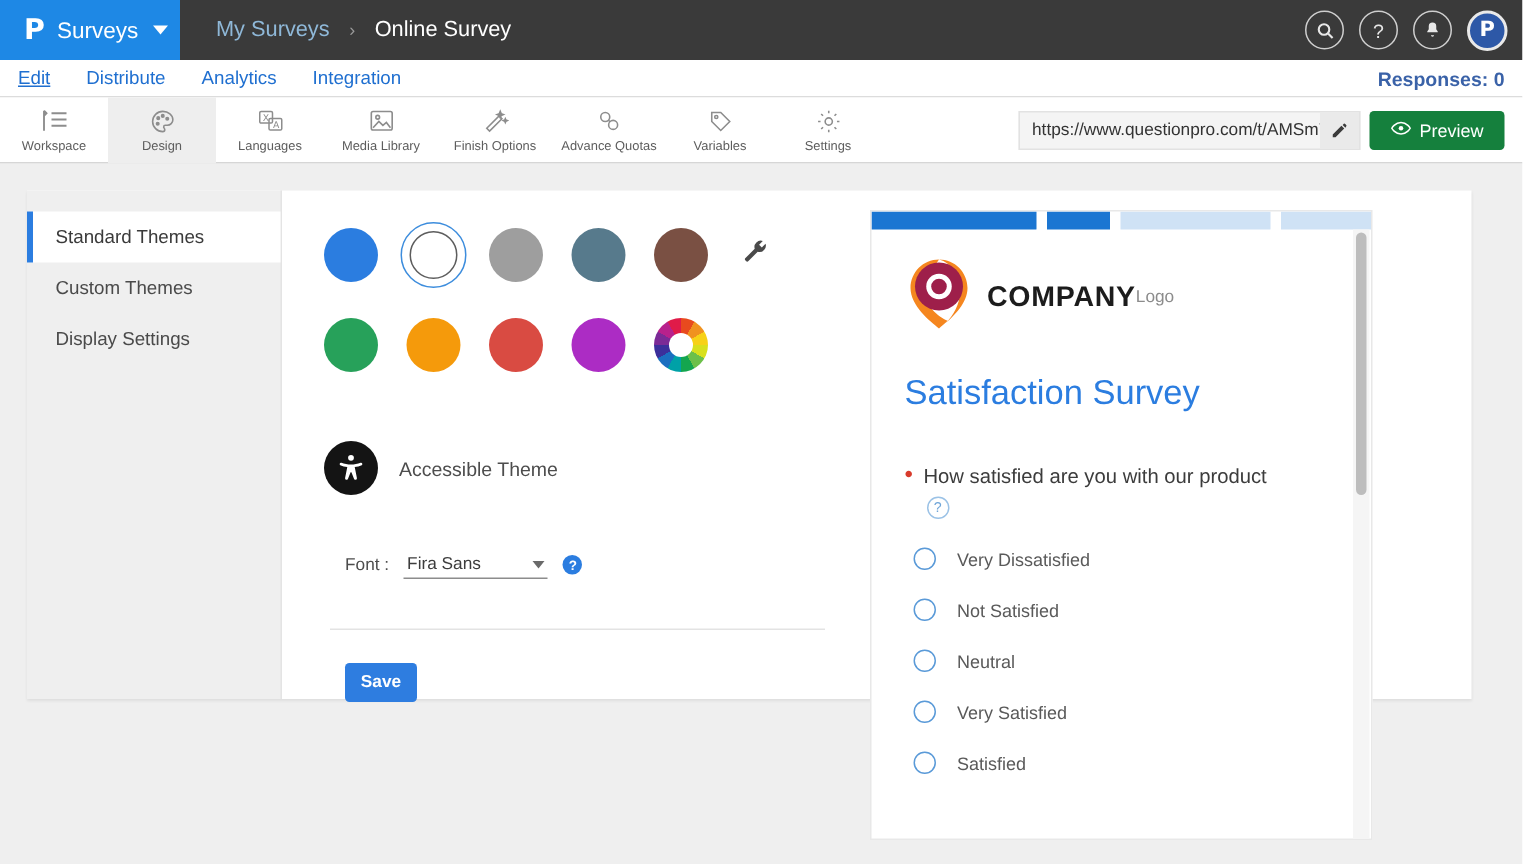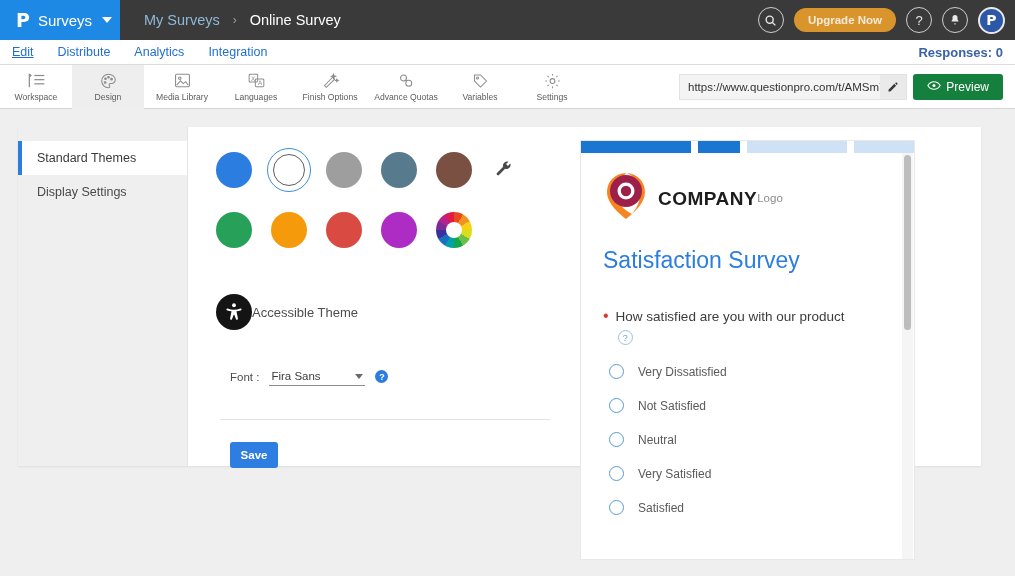--- a/index.html
+++ b/index.html
@@ -200,21 +200,21 @@
       #00a1a7 180deg 210deg, #1b6fc0 210deg 240deg, #3b2f9b 240deg 270deg,
       #7b2a96 270deg 300deg, #b8218c 300deg 330deg, #e01b49 330deg 360deg);
     position: relative;
   }
   .color-wheel::after {
     content: ""; position: absolute; inset: 10px;
     background: #fff; border-radius: 50%;
   }
 
   .access-row {
-    display: flex; align-items: center; 
+    display: flex; align-items: center; gap: 14px;
     margin: 46px 0 0 0;
   }
   .access-ico {
     width: 36px; height: 36px; border-radius: 50%;
     background: #141414;
     display: flex; align-items: center; justify-content: center;
   }
   .access-lbl { font-size: 13px; color: #4d4d4d; }
 
   .font-row {
@@ -335,21 +335,20 @@
     <span class="bc-sep">›</span>
     <span class="bc-current">Online Survey</span>
   </div>
   <div class="top-right">
     <div class="circ-btn">
       <svg width="13" height="13" viewBox="0 0 24 24" fill="none" stroke="#e8e8e8" stroke-width="2.6">
         <circle cx="10.5" cy="10.5" r="6.5"></circle>
           <line x1="15.5" y1="15.5" x2="21" y2="21"></line>
       </svg>
     </div>
-    <div class="upgrade-btn">Upgrade Now</div>
     <div class="circ-btn">?</div>
     <div class="circ-btn">
       <svg width="12" height="12" viewBox="0 0 24 24" fill="#e8e8e8">
         <path d="M12 2a5 5 0 0 0-5 5v4l-2 3v1h14v-1l-2-3V7a5 5 0 0 0-5-5zm0 19a2.3 2.3 0 0 0 2.2-2h-4.4A2.3 2.3 0 0 0 12 21z"></path>
       </svg>
     </div>
     <div class="avatar-btn">P</div>
   </div>
 </div>
 
@@ -381,45 +380,45 @@
         <path d="M12 3a9 9 0 1 0 0 18c1.2 0 1.8-.8 1.8-1.6 0-1.3-1-1.6-1-2.6 0-.8.7-1.4 1.5-1.4H16a5 5 0 0 0 5-5c0-4.1-4-7.4-9-7.4z"></path>
         <circle cx="8" cy="9" r="1.1" fill="#8d8d8d"></circle>
           <circle cx="12" cy="7" r="1.1" fill="#8d8d8d"></circle>
         <circle cx="16" cy="9.5" r="1.1" fill="#8d8d8d"></circle>
           <circle cx="7.5" cy="14" r="1.1" fill="#8d8d8d"></circle>
       </svg>
     </span>
     <span class="tool-lbl">Design</span>
   </div>
 
-  <div class="tool wide">
-    <span class="tool-ico">
-      <svg width="19" height="17" viewBox="0 0 24 22" fill="none" stroke="#8d8d8d" stroke-width="1.4">
-        <rect x="3" y="3" width="18" height="16" rx="1.5"></rect>
-        <circle cx="8.5" cy="8" r="1.6"></circle>
-          <path d="M4.5 17l5-5.5 3.5 3.5 3-2.5 3.5 4.5"></path>
-      </svg>
-    </span>
-    <span class="tool-lbl">Media Library</span>
-  </div>
-
   <div class="tool">
     <span class="tool-ico">
       <svg width="19" height="17" viewBox="0 0 24 22" fill="none" stroke="#8d8d8d" stroke-width="1.3">
         <rect x="2.5" y="3" width="11" height="10" rx="1.2"></rect>
         <rect x="10.5" y="9" width="11" height="10" rx="1.2"></rect>
         <text x="5" y="11" font-size="8" fill="#8d8d8d" stroke="none" font-family="DejaVu Sans">X</text>
         <text x="14" y="17" font-size="8" fill="#8d8d8d" stroke="none" font-family="DejaVu Sans">A</text>
       </svg>
     </span>
     <span class="tool-lbl">Languages</span>
   </div>
 
   <div class="tool wide">
     <span class="tool-ico">
+      <svg width="19" height="17" viewBox="0 0 24 22" fill="none" stroke="#8d8d8d" stroke-width="1.4">
+        <rect x="3" y="3" width="18" height="16" rx="1.5"></rect>
+        <circle cx="8.5" cy="8" r="1.6"></circle>
+          <path d="M4.5 17l5-5.5 3.5 3.5 3-2.5 3.5 4.5"></path>
+      </svg>
+    </span>
+    <span class="tool-lbl">Media Library</span>
+  </div>
+
+  <div class="tool wide">
+    <span class="tool-ico">
       <svg width="19" height="18" viewBox="0 0 24 24" fill="none" stroke="#8d8d8d" stroke-width="1.4">
         <path d="M4 20l11-11 2.5 2.5L6.5 22.5z" transform="translate(0,-2)"></path>
         <path d="M16 3l.8 2 2 .8-2 .8L16 8.6l-.8-2-2-.8 2-.8z" fill="#8d8d8d"></path>
         <path d="M20.5 9.5l.5 1.2 1.2.5-1.2.5-.5 1.2-.5-1.2-1.2-.5 1.2-.5z" fill="#8d8d8d"></path>
       </svg>
     </span>
     <span class="tool-lbl">Finish Options</span>
   </div>
 
   <div class="tool wide">
@@ -472,20 +471,23 @@
     <span>Preview</span>
   </div>
 </div>
 
 <div class="content">
   <div class="card">
 
     <div class="side">
       <div class="side-item active">
         <span>Standard Themes</span>
+      </div>
+      <div class="side-item">
+        <span>Custom Themes</span>
       </div>
       <div class="side-item">
         <span>Display Settings</span>
       </div>
     </div>
 
     <div class="pane">
       <div class="themes-col">
 
         <div class="swatch-row">

